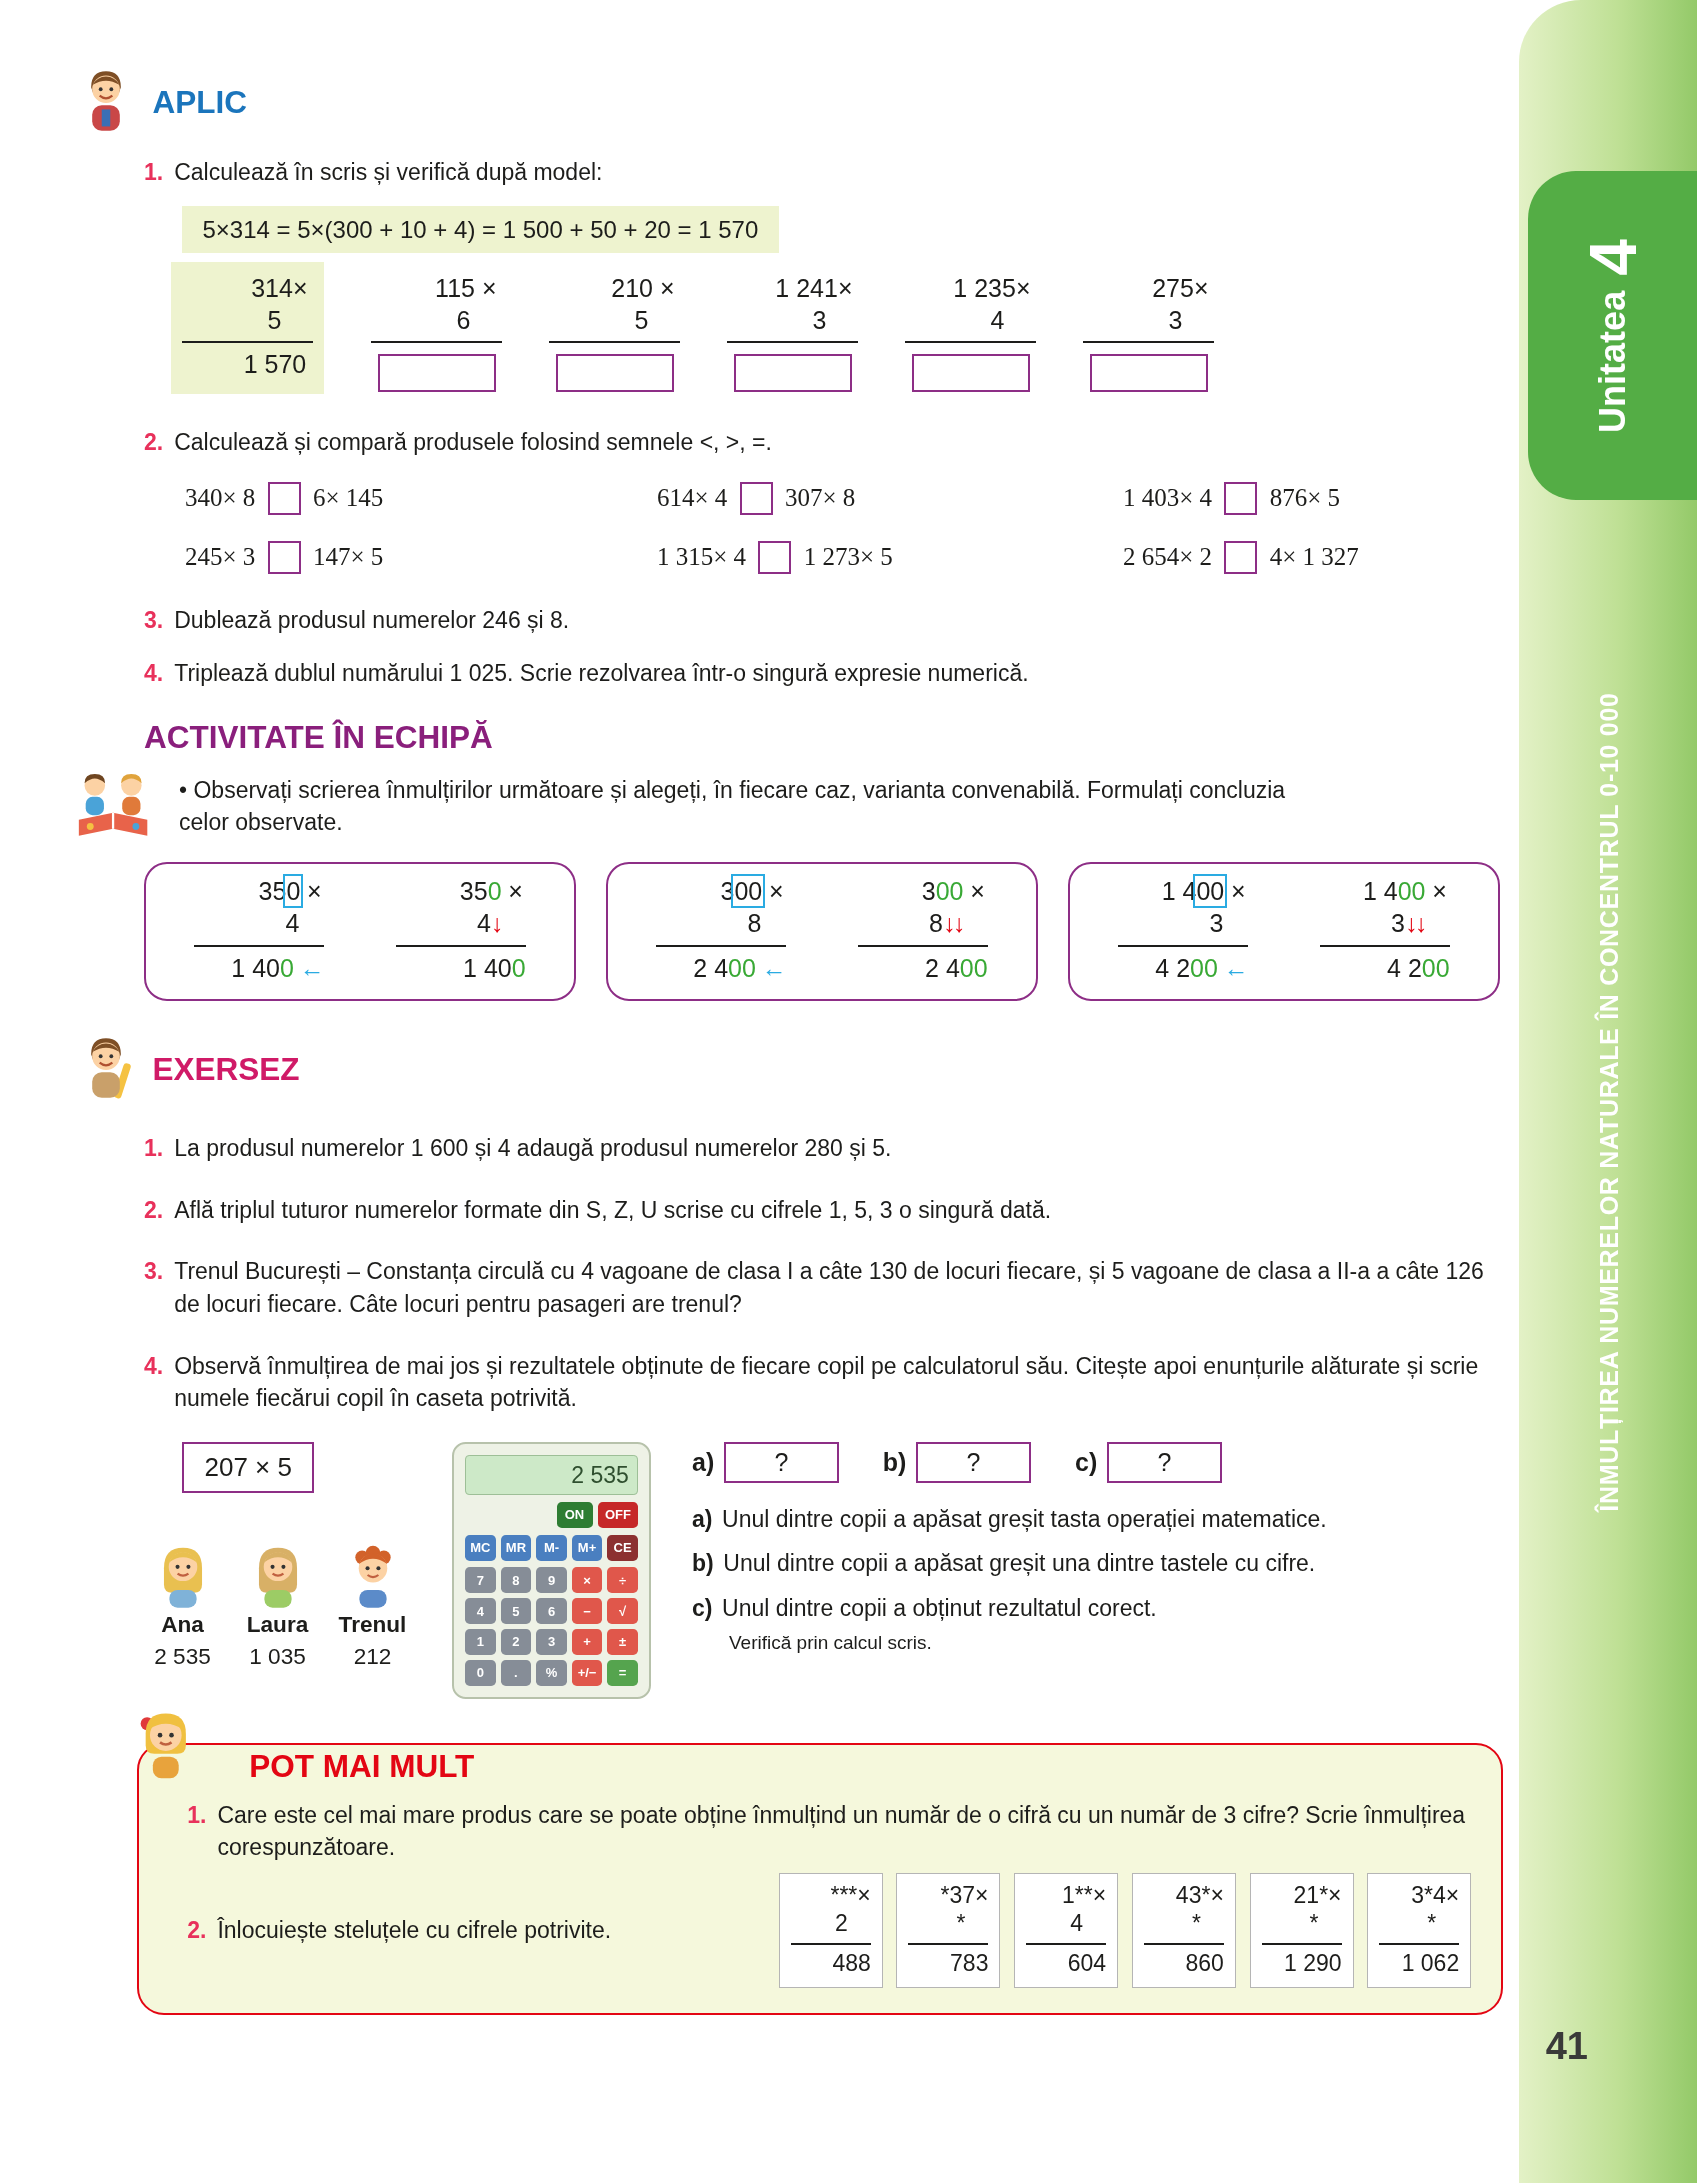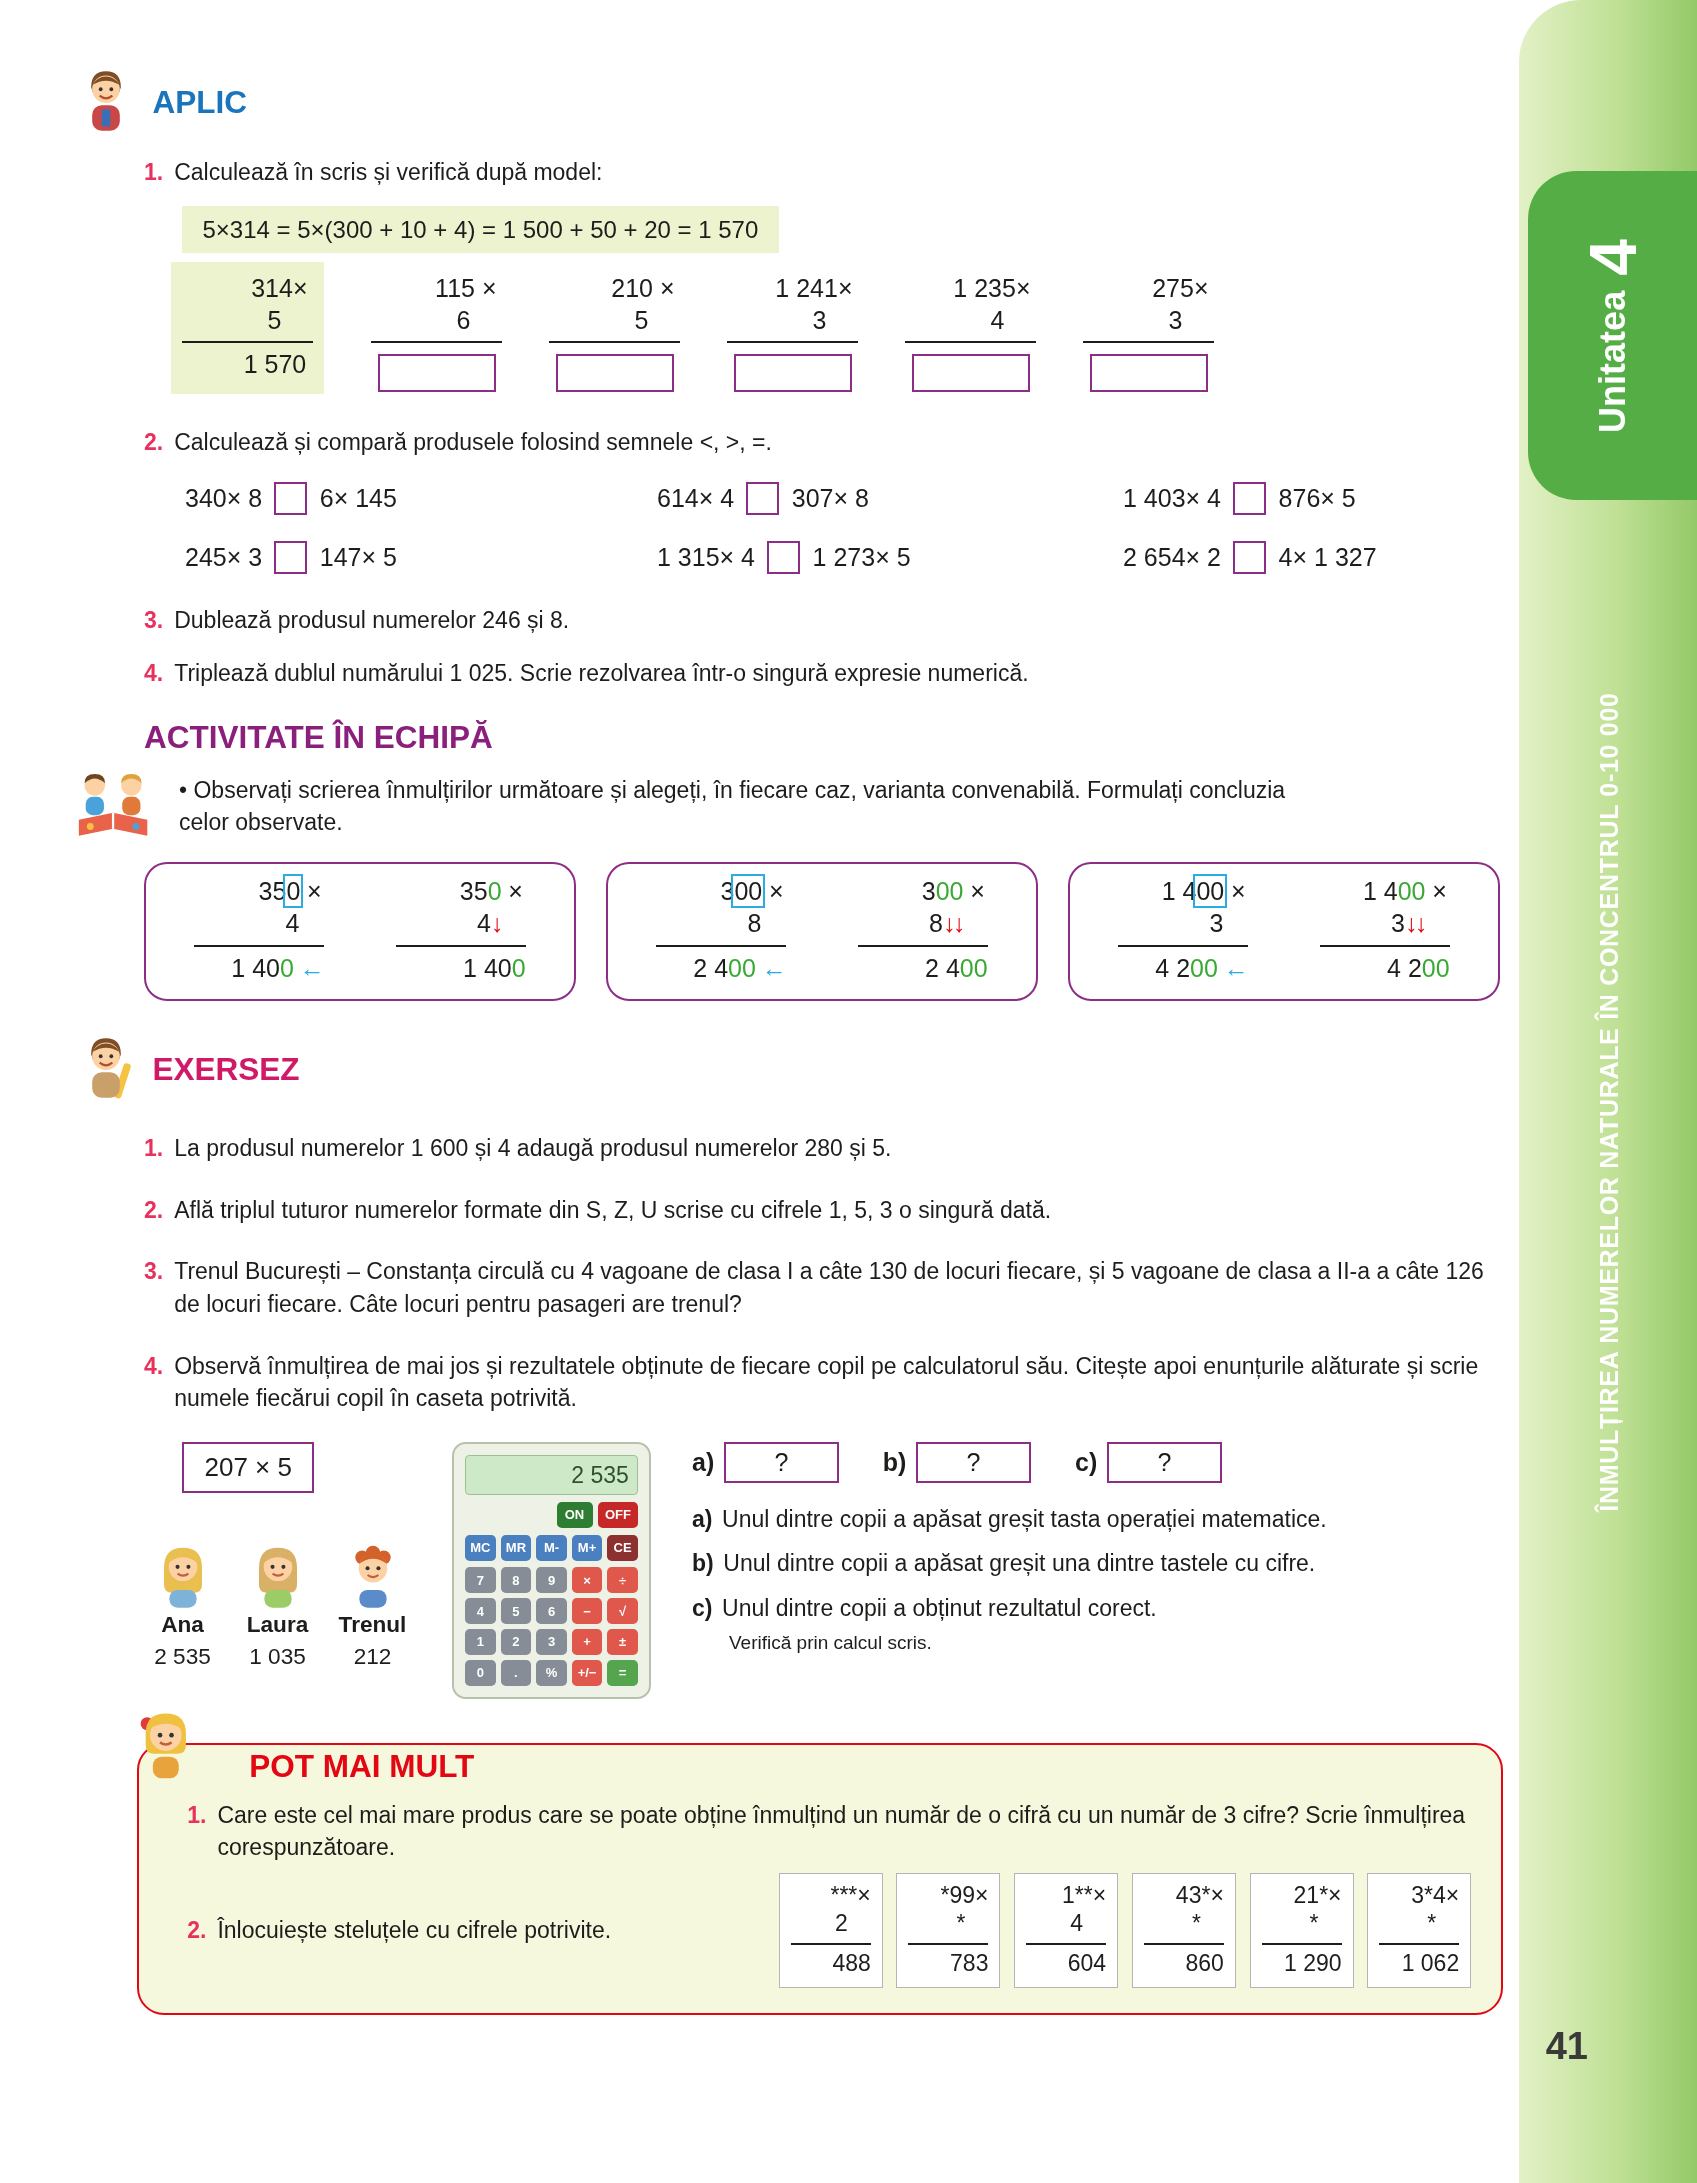--- a/index.html
+++ b/index.html
@@ -59,21 +59,21 @@
   
   .colmul-row { display: flex; margin: 20.5px 0 0 27px; gap: 47px; align-items: flex-start; }
   .colmul { width: 131px; font-size: 25px; }
   .colmul .top { text-align: right; padding-right: 5.5px; }
   .colmul .bottom { text-align: right; padding: 2.7px 31.5px 6.8px 0; border-bottom: 2.7px solid #1d1d1b; }
   .colmul .res { text-align: right; padding-right: 6.8px; margin-top: 6.8px; }
   .answer-box { width: 118px; height: 38px; border: 2.1px solid #8d2e86; background: #fff; margin: 11px auto 0; }
   .colmul.solved { background: #eef3cf; padding: 12.3px 11px 15px; width: 153px; margin-top: -12.3px; }
   
   .cmp-grid { display: grid; grid-template-columns: 472px 466px 1fr; row-gap: 26px; margin: 23px 0 0 41px; font-size: 25px; }
-  .cmp-item { display: flex; align-items: center; gap: 12.3px; }
+  .cmp-item { display: flex; align-items: center; gap: 12.3px; font-family: Liberation Serif, serif; }
   .cmp-box { width: 33px; height: 33px; border: 2.1px solid #8d2e86; background: #fff; flex: 0 0 auto; }
   
   .bullet-row { display: flex; gap: 18px; margin: 12.3px 0 0 -72px; align-items: flex-start; }
   .bullet-text { font-size: 23px; line-height: 1.4; max-width: 1123px; margin-top: 5.5px; }
   .act-row { display: flex; gap: 30px; margin-top: 19px; }
   .act-box {
     border: 2.1px solid #8d2e86; border-radius: 23px;
     padding: 13.7px 23px 16.4px; flex: 1;
     display: flex; justify-content: space-around; gap: 20.5px;
   }
@@ -506,21 +506,21 @@
           <span class="ex-num">2.</span>
           <span>Înlocuiește steluțele cu cifrele potrivite.</span>
         </div>
         <div class="star-row">
           <div class="star-col">
             <div class="top">***×</div>
             <div class="bottom">2</div>
             <div class="res">488</div>
           </div>
           <div class="star-col">
-            <div class="top">*99×</div>
+            <div class="top">*37×</div>
             <div class="bottom">*</div>
             <div class="res">783</div>
           </div>
           <div class="star-col">
             <div class="top">1**×</div>
             <div class="bottom">4</div>
             <div class="res">604</div>
           </div>
           <div class="star-col">
             <div class="top">43*×</div>

